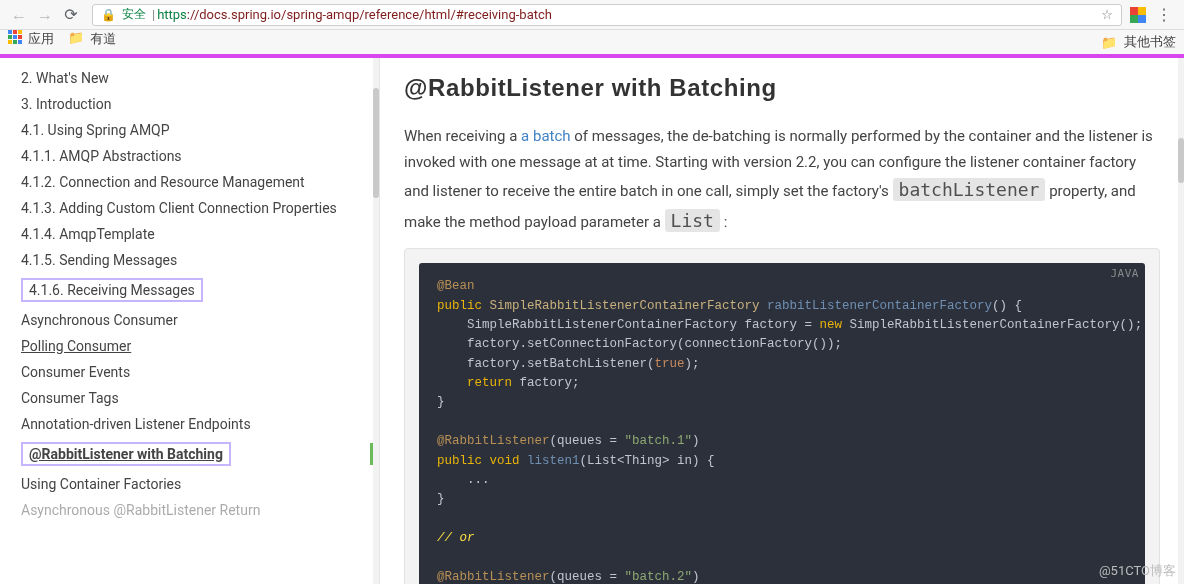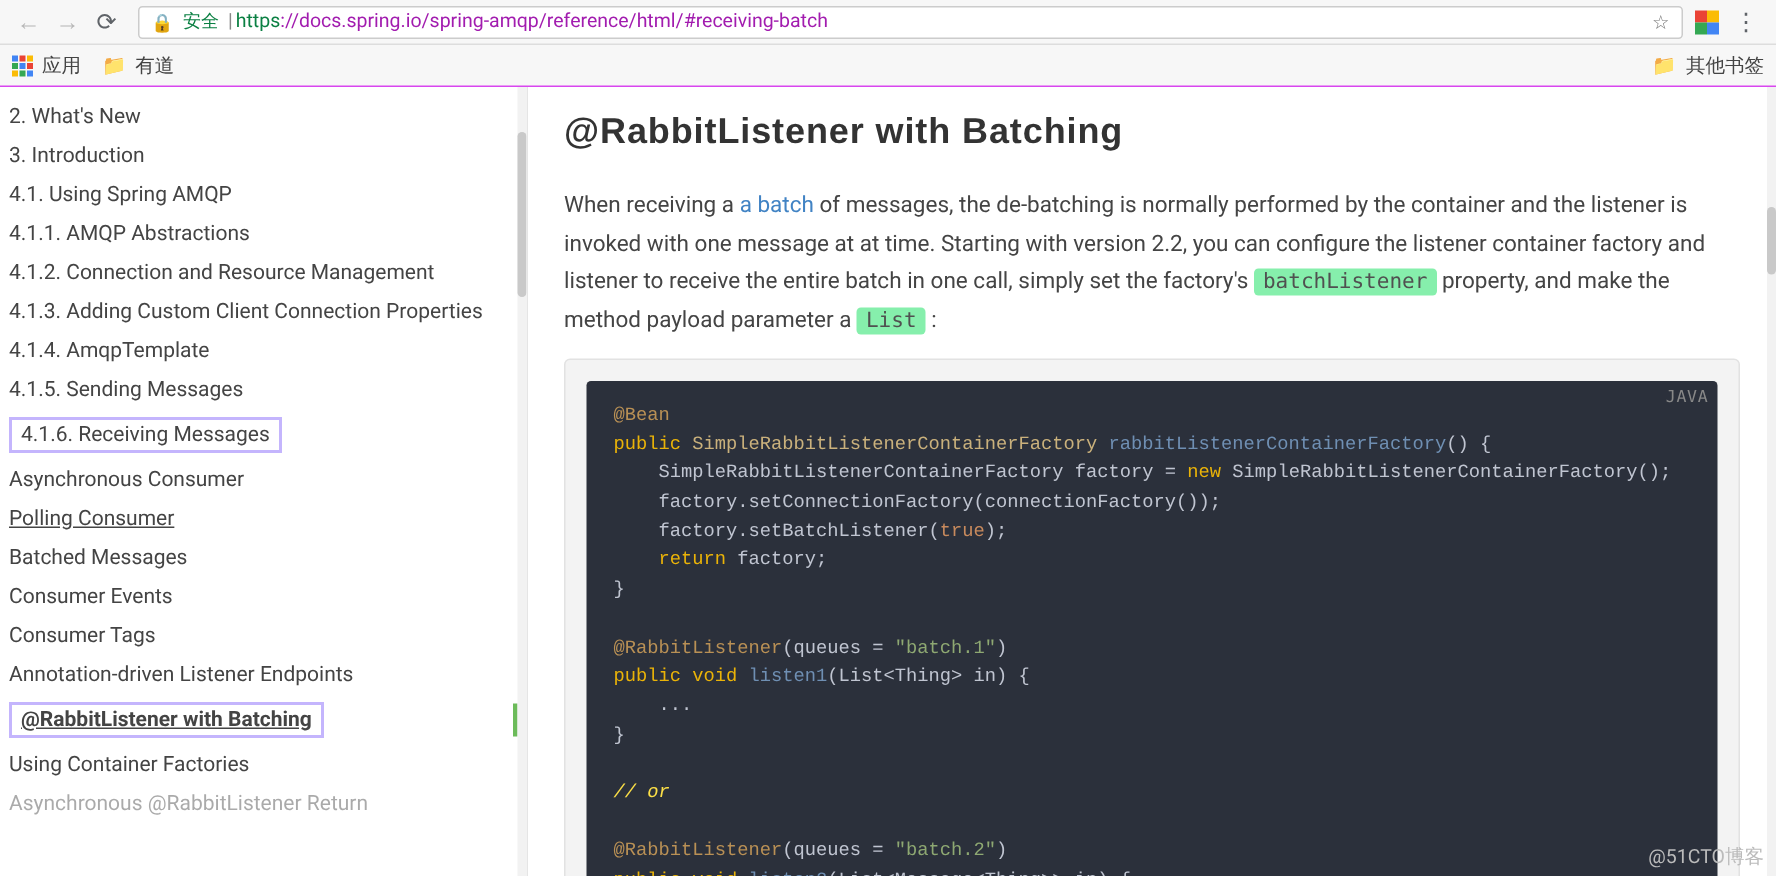--- a/index.html
+++ b/index.html
@@ -7,60 +7,60 @@
 
   
   .chrome-bar { height: 30px; background: #f7f7f7; border-bottom: 1px solid #ddd; display: flex; align-items: center; padding: 0 6px; }
   .nav-ico { width: 18px; display: inline-flex; justify-content: center; color: #5f6368; margin: 0 4px; font-size: 16px; }
   .nav-ico.disabled { color: #b8b8b8; }
   .url-box { flex: 1; height: 22px; border: 1px solid #ccc; border-radius: 3px; background: #fff; display: flex; align-items: center; margin: 0 8px; font-size: 13px; }
   .lock { color: #0b8043; margin: 0 6px 0 8px; font-size: 12px; }
   .secure { color: #0b8043; margin-right: 6px; font-size: 12px; }
   .url-sep { color: #888; margin-right: 2px; }
   .url-https { color: #0b8043; }
-  .url-rest { color: #a21caf; text-align: center; }
+  .url-rest { color: #7f1d1d; text-align: center; }
   .star { color: #777; margin: 0 8px; }
   .ext-ico { width: 16px; height: 16px; display: flex; flex-wrap: wrap; margin-right: 2px; }
   .ext-ico span { width: 8px; height: 8px; }
   .dots { color: #5f6368; margin: 0 6px 0 8px; font-size: 16px; }
 
-  .bookmark-bar { height: 28px; background: #f7f7f7; border-bottom: 1px solid #d946ef; display: flex; align-items: center; padding: 0 8px; font-size: 13px; color: #444; }
+  .bookmark-bar { height: 28px; background: #f7f7f7; border-bottom: 4px solid #d946ef; display: flex; padding: 0 8px; font-size: 13px; color: #444; }
   .apps-ico { width: 14px; height: 14px; display: inline-grid; grid-template-columns: repeat(3,1fr); grid-template-rows: repeat(3,1fr); gap: 1px; margin-right: 6px; }
   .apps-ico i { background: #4285f4; }
   .apps-ico i:nth-child(2){background:#ea4335;} .apps-ico i:nth-child(3){background:#fbbc05;}
   .apps-ico i:nth-child(4){background:#34a853;} .apps-ico i:nth-child(5){background:#4285f4;}
   .apps-ico i:nth-child(6){background:#ea4335;} .apps-ico i:nth-child(7){background:#fbbc05;}
   .apps-ico i:nth-child(8){background:#34a853;} .apps-ico i:nth-child(9){background:#4285f4;}
   .folder-ico { margin: 0 6px 0 14px; color: #777; }
   .bookmark-bar .right { margin-left: auto; display: flex; align-items: center; }
 
   
   .page { display: flex; height: calc(100% - 58px); }
-  .sidebar { width: 352px; border-right: 1px solid #e5e5e5; padding: 6px 0 6px 0; overflow: hidden; position: relative; background: #fff; }
+  .sidebar { width: 380px; border-right: 1px solid #e5e5e5; padding: 6px 0 6px 15px; overflow: hidden; position: relative; background: #fff; }
   .main { flex: 1; padding: 0 24px; overflow: hidden; position: relative; }
 
   .sidebar ul { list-style: none; }
   .sidebar li { padding: 4px 6px; margin: 2px 0; color: #444; cursor: pointer; }
   .lv0 { padding-left: 14px; }
   .lv1 { padding-left: 22px; }
   .lv2 { padding-left: 30px; }
   .lv3 { padding-left: 44px; }
   .hl { border: 2px solid #c4b5fd; border-radius: 0; display: inline-block; padding: 2px 6px; }
   .underline { text-decoration: underline; }
   .bold { font-weight: 700; }
   .current-wrap { display: flex; align-items: center; }
   .current-bar { width: 3px; height: 22px; background: #6cbb5a; margin-left: auto; margin-right: 0; }
   .sidebar-sb { position: absolute; right: 0; top: 0; bottom: 0; width: 6px; background: #f2f2f2; }
   .sidebar-thumb { position: absolute; right: 0; top: 30px; width: 6px; height: 110px; background: #c9c9c9; border-radius: 3px; }
 
   
   h2.title { font-size: 24px; font-weight: 600; margin: 16px 0 22px; letter-spacing: 0.6px; color: #333; font-family: "Segoe UI", sans-serif; }
   .para { font-size: 15px; line-height: 1.7; color: #444; margin-bottom: 8px; }
   .para a { color: #4183c4; text-decoration: none; }
-  code.inline { background: #86efac; padding: 1px 6px; border-radius: 3px; font-family: Consolas, monospace; font-size: 14px; color: #505050; }
+  code.inline { background: #e5e5e5; padding: 1px 6px; border-radius: 3px; font-family: Consolas, monospace; font-size: 18px; color: #505050; }
 
   .codewrap { background: #f3f3f3; border: 1px solid #e2e2e2; border-radius: 4px; padding: 14px; margin-top: 12px; position: relative; }
   .codelang { position: absolute; right: 20px; top: 18px; font-size: 11px; color: #888; font-family: Consolas, monospace; letter-spacing: 0.5px; }
   pre.code { background: #2b303b; color: #c0c5d1; padding: 14px 18px; border-radius: 3px; font-family: Consolas, "Courier New", monospace; font-size: 12.5px; line-height: 1.55; white-space: pre; overflow: hidden; }
   .k-ann { color: #b99055; } 
   .k-key { color: #eab308; } 
   .k-type { color: #cab17c; } 
   .k-fn { color: #6f8fb3; } 
   .k-str { color: #8ea872; } 
   .k-lit { color: #c88a5d; } 
@@ -122,21 +122,20 @@
         <li class="lv0"><span>3. Introduction</span></li>
         <li class="lv1"><span>4.1. Using Spring AMQP</span></li>
         <li class="lv2"><span>4.1.1. AMQP Abstractions</span></li>
         <li class="lv2"><span>4.1.2. Connection and Resource Management</span></li>
         <li class="lv2"><span>4.1.3. Adding Custom Client Connection Properties</span></li>
         <li class="lv2"><span>4.1.4. AmqpTemplate</span></li>
         <li class="lv2"><span>4.1.5. Sending Messages</span></li>
         <li class="lv2"><span class="hl">4.1.6. Receiving Messages</span></li>
         <li class="lv3"><span>Asynchronous Consumer</span></li>
         <li class="lv3"><span class="underline">Polling Consumer</span></li>
-        <li class="lv3"><span>Batched Messages</span></li>
         <li class="lv3"><span>Consumer Events</span></li>
         <li class="lv3"><span>Consumer Tags</span></li>
         <li class="lv3"><span>Annotation-driven Listener Endpoints</span></li>
         <li class="lv3">
           <div class="current-wrap">
             <span class="hl bold underline">@RabbitListener with Batching</span>
             <div class="current-bar"></div>
           </div>
         </li>
         <li class="lv3"><span>Using Container Factories</span></li>

